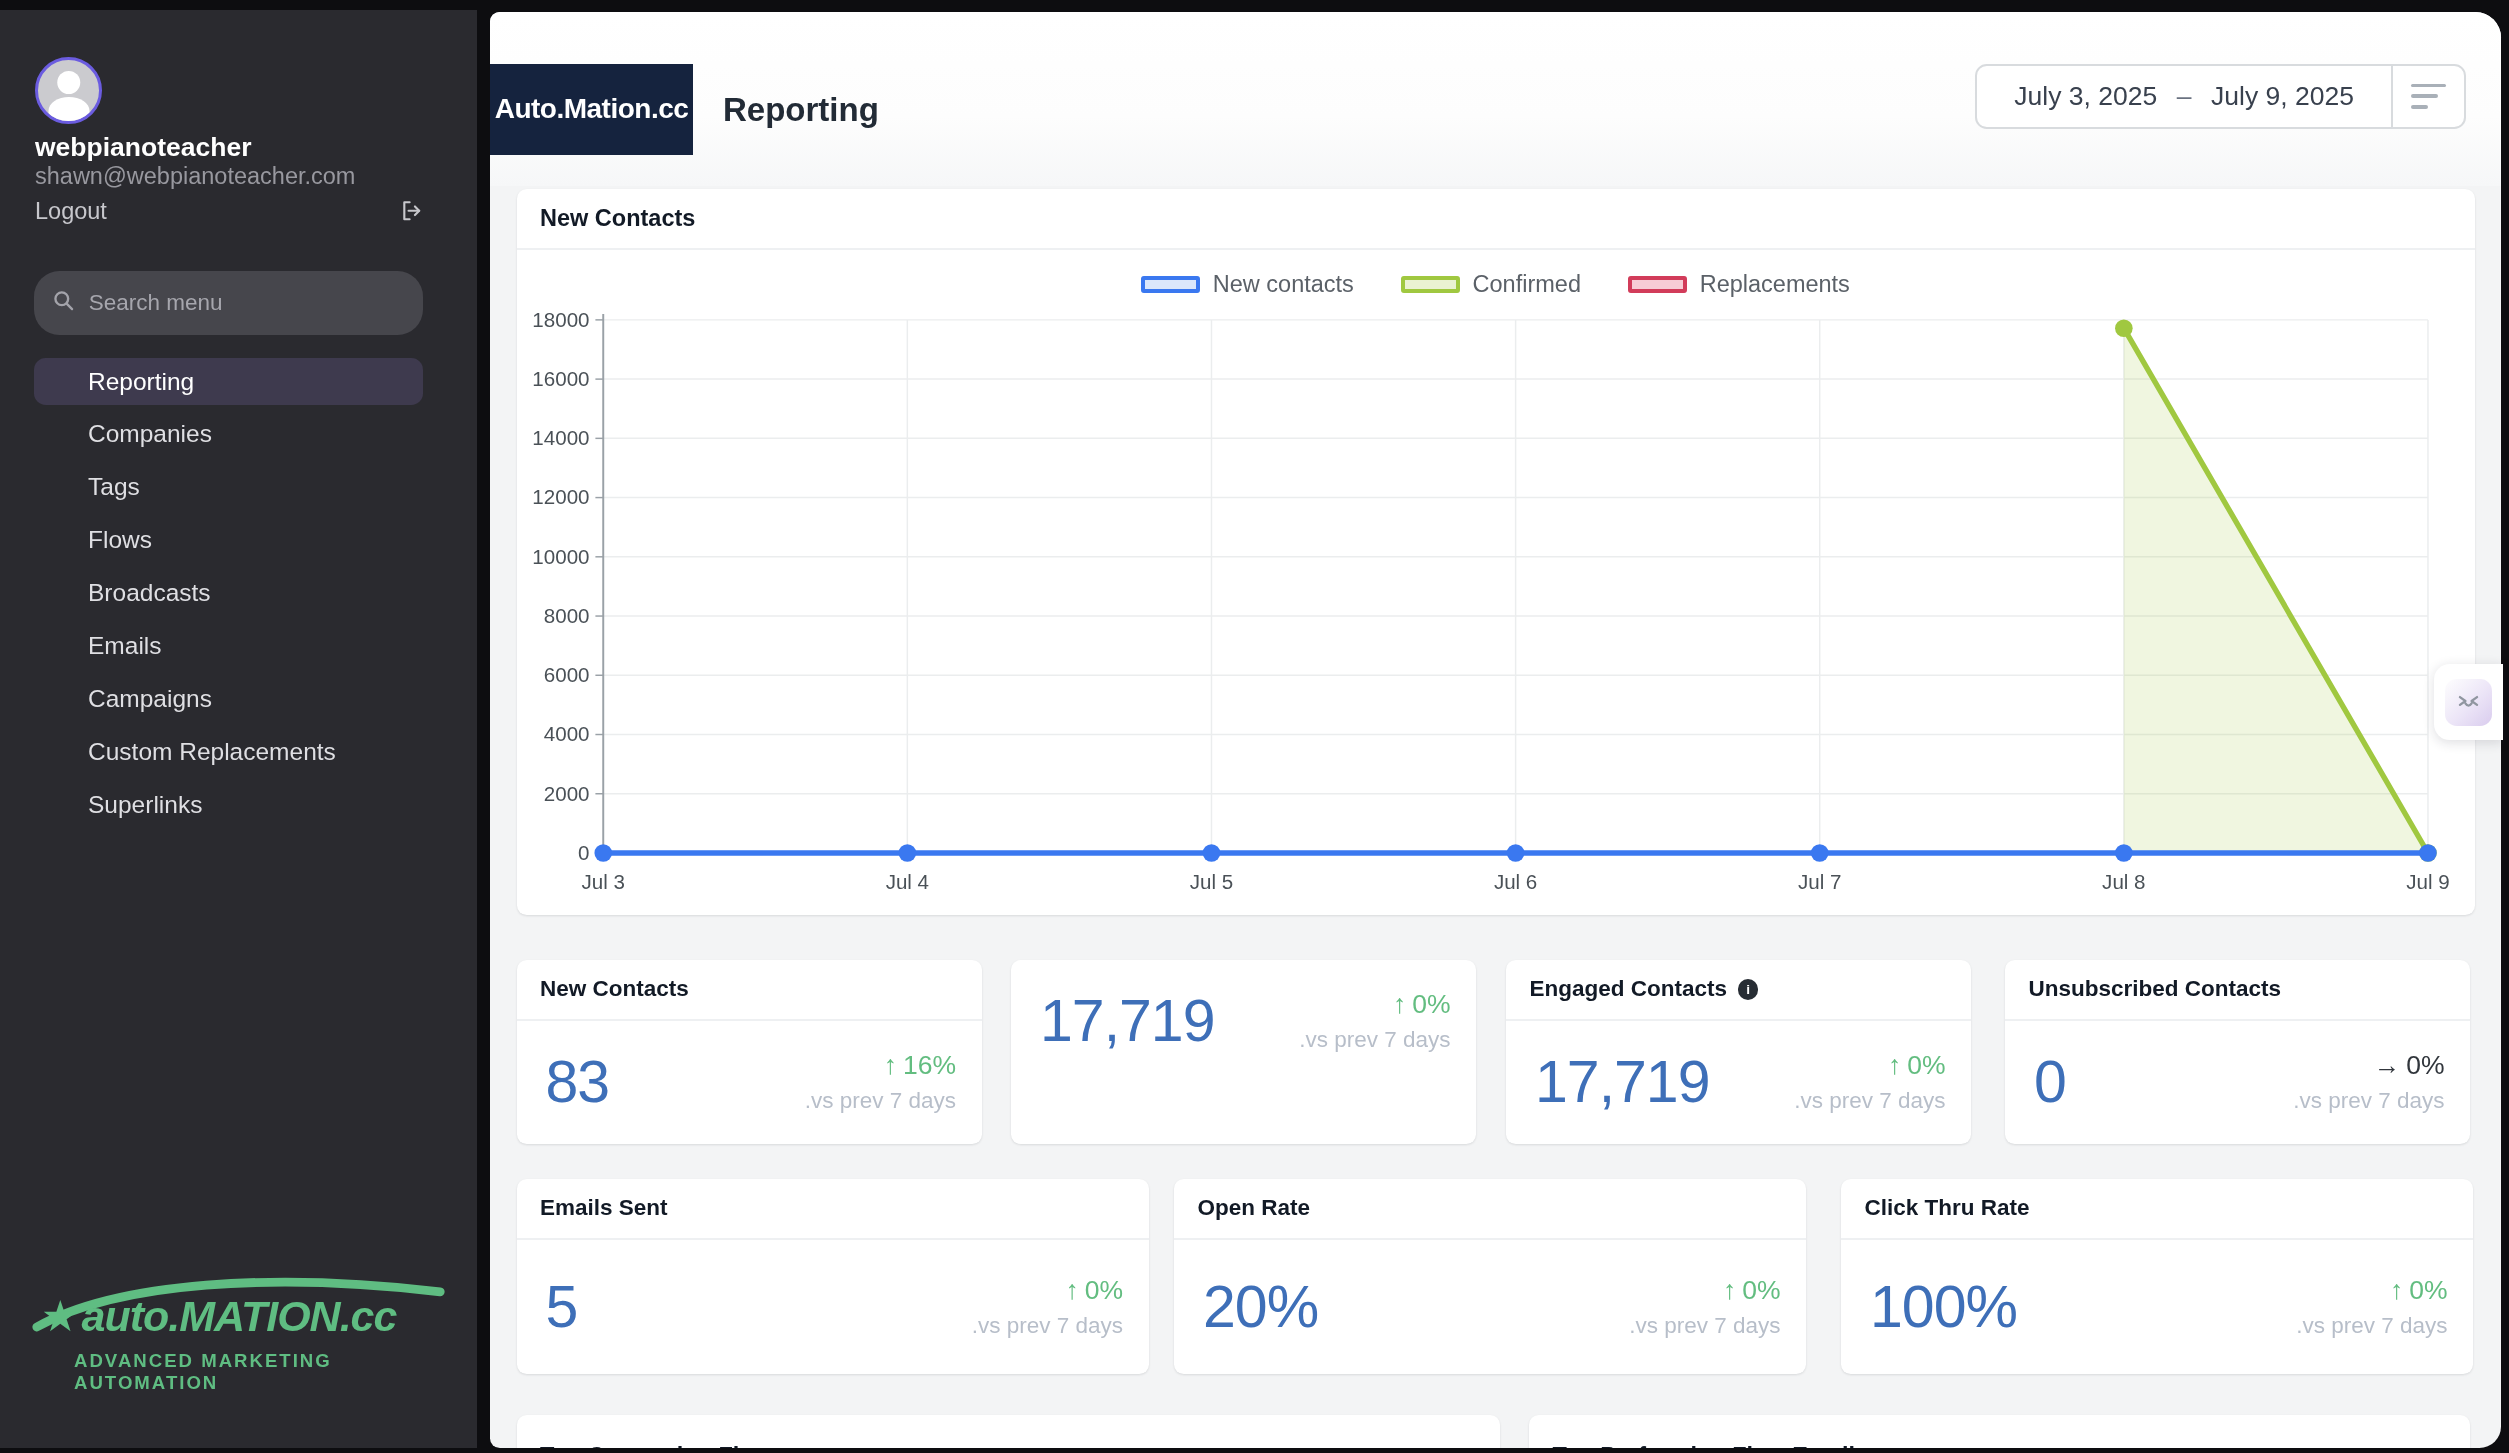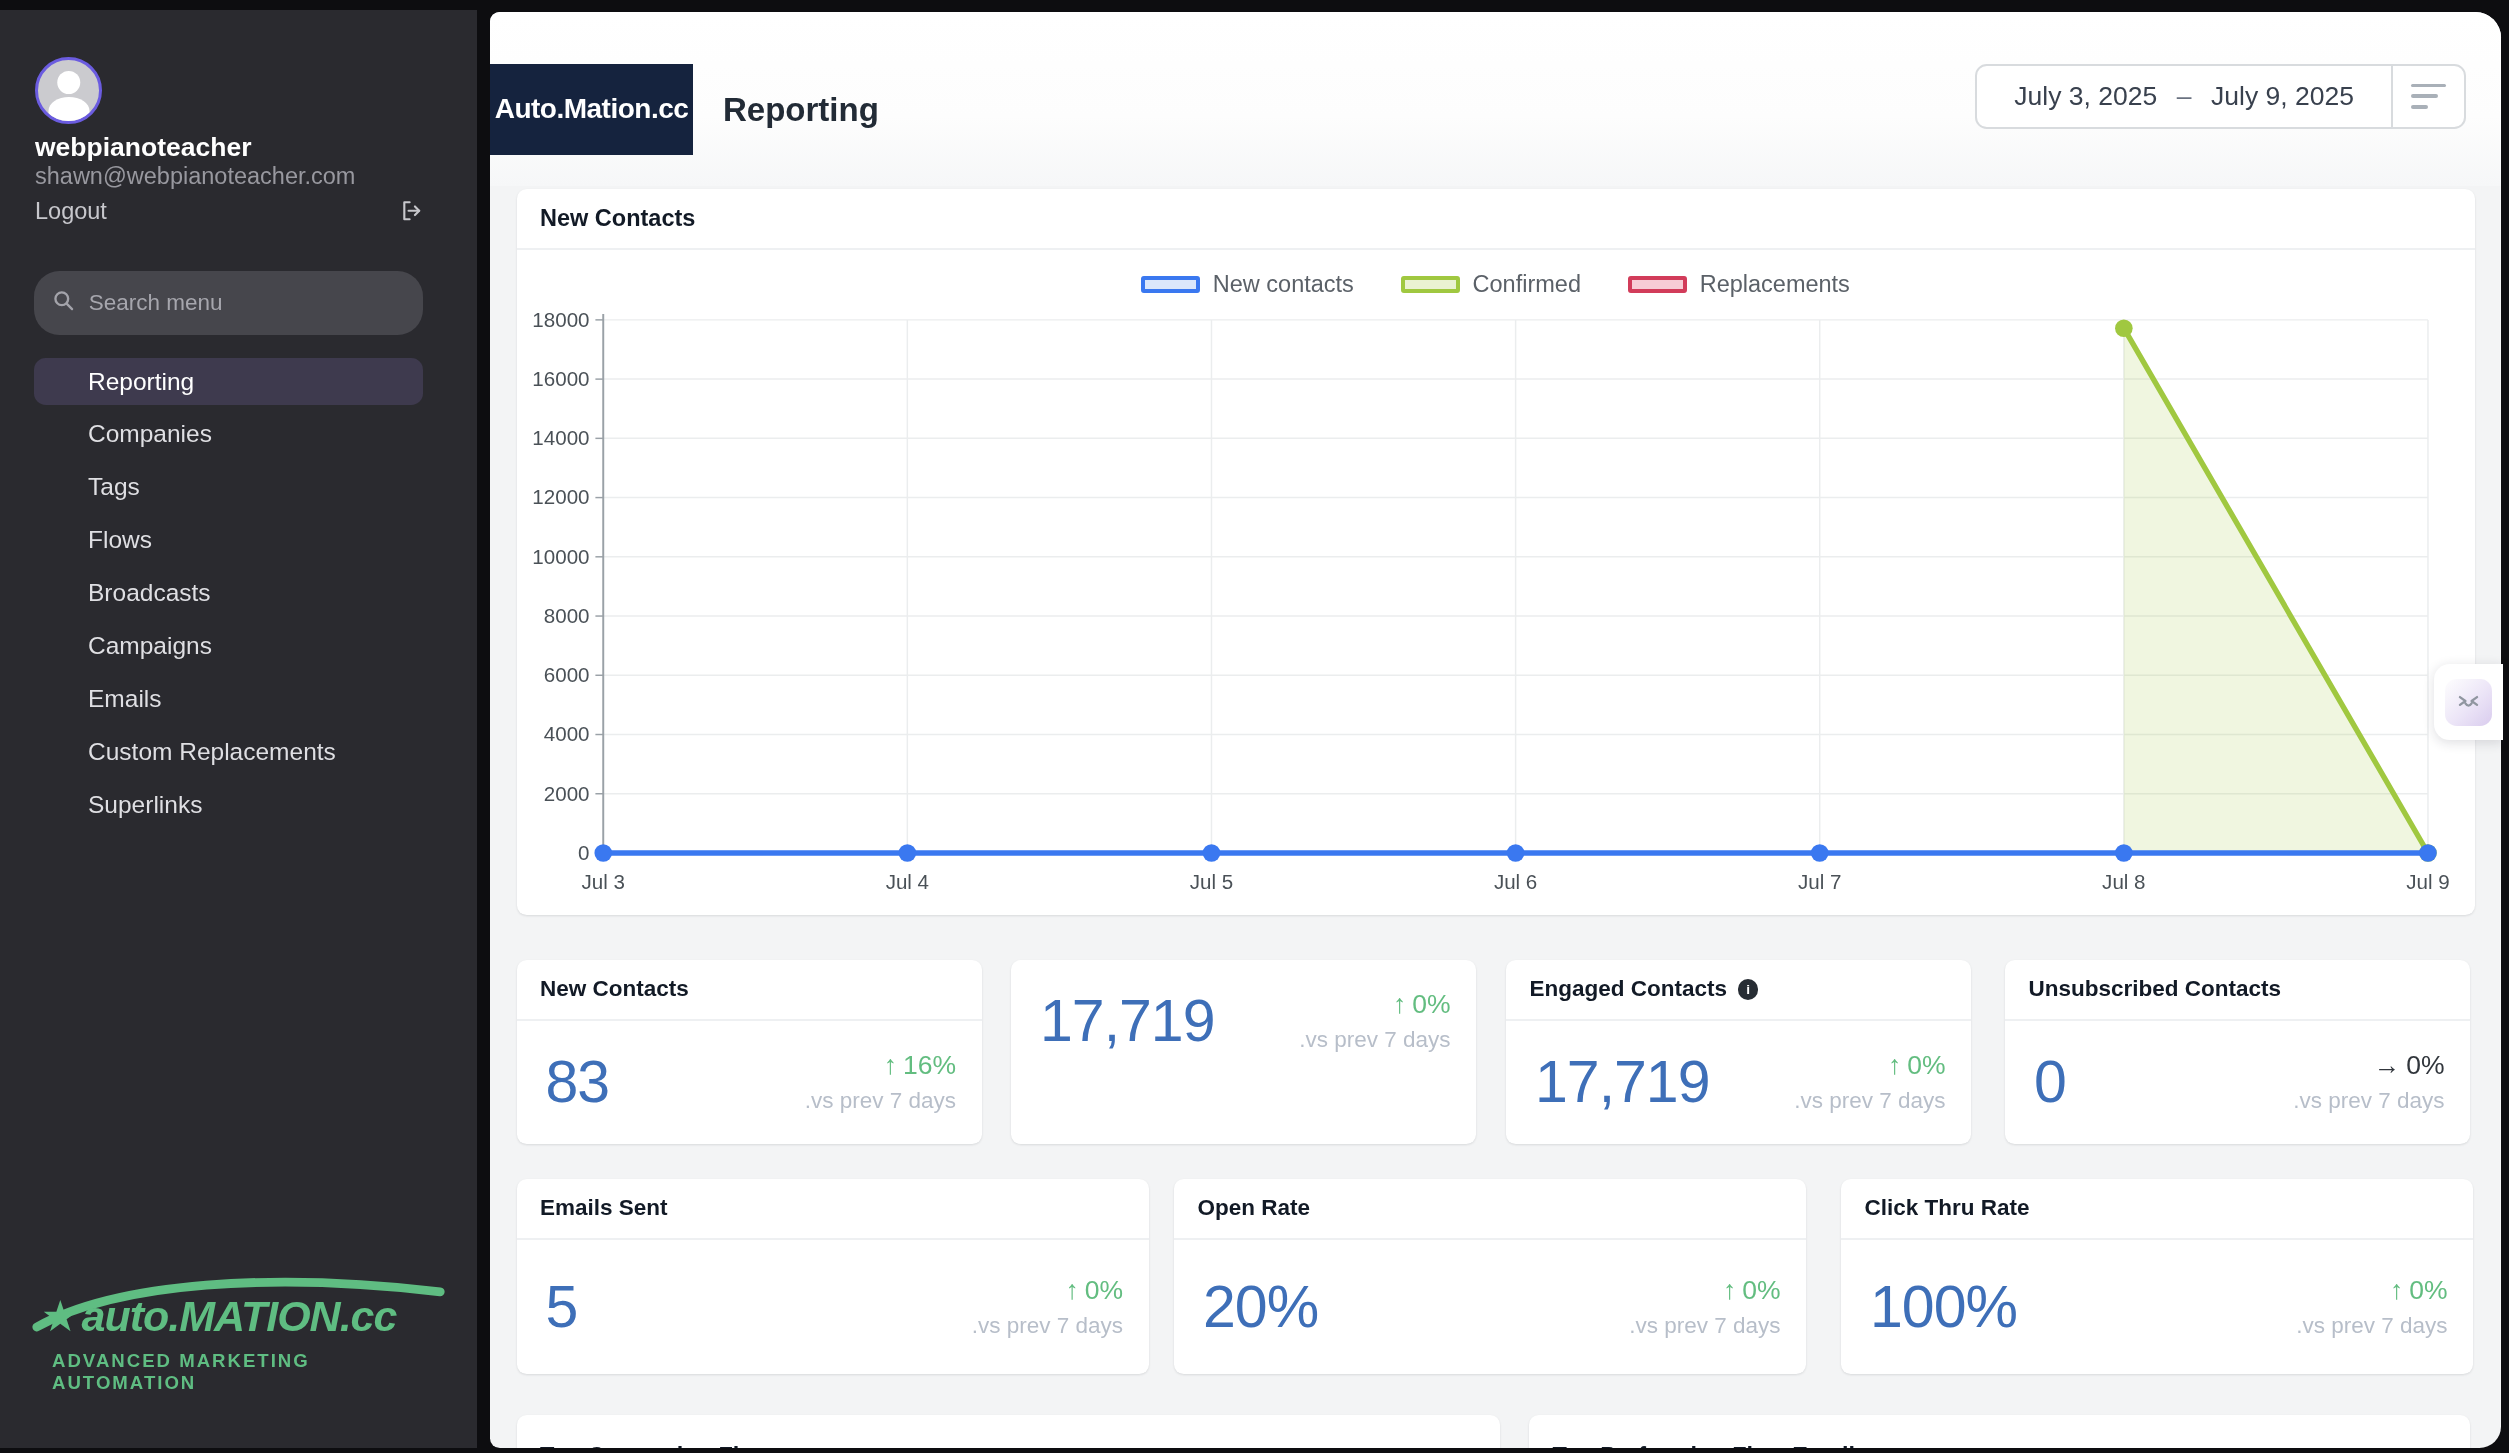--- a/index.html
+++ b/index.html
@@ -63,21 +63,21 @@
     position:absolute; left:41px; bottom:54px; width:392px;
   }
   .brand-swoosh { position:absolute; left:-11.8px; top:-25.5px; }
   .brand-line { position:relative; display:flex; align-items:center; }
   .brand-star { color:#5fbd82; font-size:43px; margin-right:2px; line-height:1; }
   .brand-text {
     font-size:43px; font-weight:bold; font-style:italic;
     color:#5fbd82; letter-spacing:-1px; line-height:1;
   }
   .brand-sub {
-    margin-top:11.8px; margin-left:11px;
+    margin-top:11.8px; margin-left:33px;
     font-size:18.6px; font-weight:bold; letter-spacing:2px; color:#5fbd82;
   }
 
   
   .main {
     position:absolute; left:490px; top:11.8px; width:2011px; height:1436px;
     background:#f3f4f5;
     border-radius:9.8px 25.5px 21.6px 9.8px;
     overflow:hidden;
   }
@@ -211,22 +211,22 @@
     </span>
     <input type="text" placeholder="Search menu" style="">
   </div>
 
   <ul class="menu">
     <li class="active">Reporting</li>
     <li>Companies</li>
     <li>Tags</li>
     <li>Flows</li>
     <li>Broadcasts</li>
+    <li>Emails</li>
     <li>Campaigns</li>
-    <li>Emails</li>
     <li>Custom Replacements</li>
     <li>Superlinks</li>
   </ul>
 
   <div class="brand">
     <svg class="brand-swoosh" width="421" height="69" viewBox="0 0 430 70" fill="none">
       <path d="M8 58 C 90 12, 250 2, 420 22" stroke="#5fbd82" stroke-width="9" stroke-linecap="round"></path>
     </svg>
     <div class="brand-line">
       <span class="brand-star">★</span>

